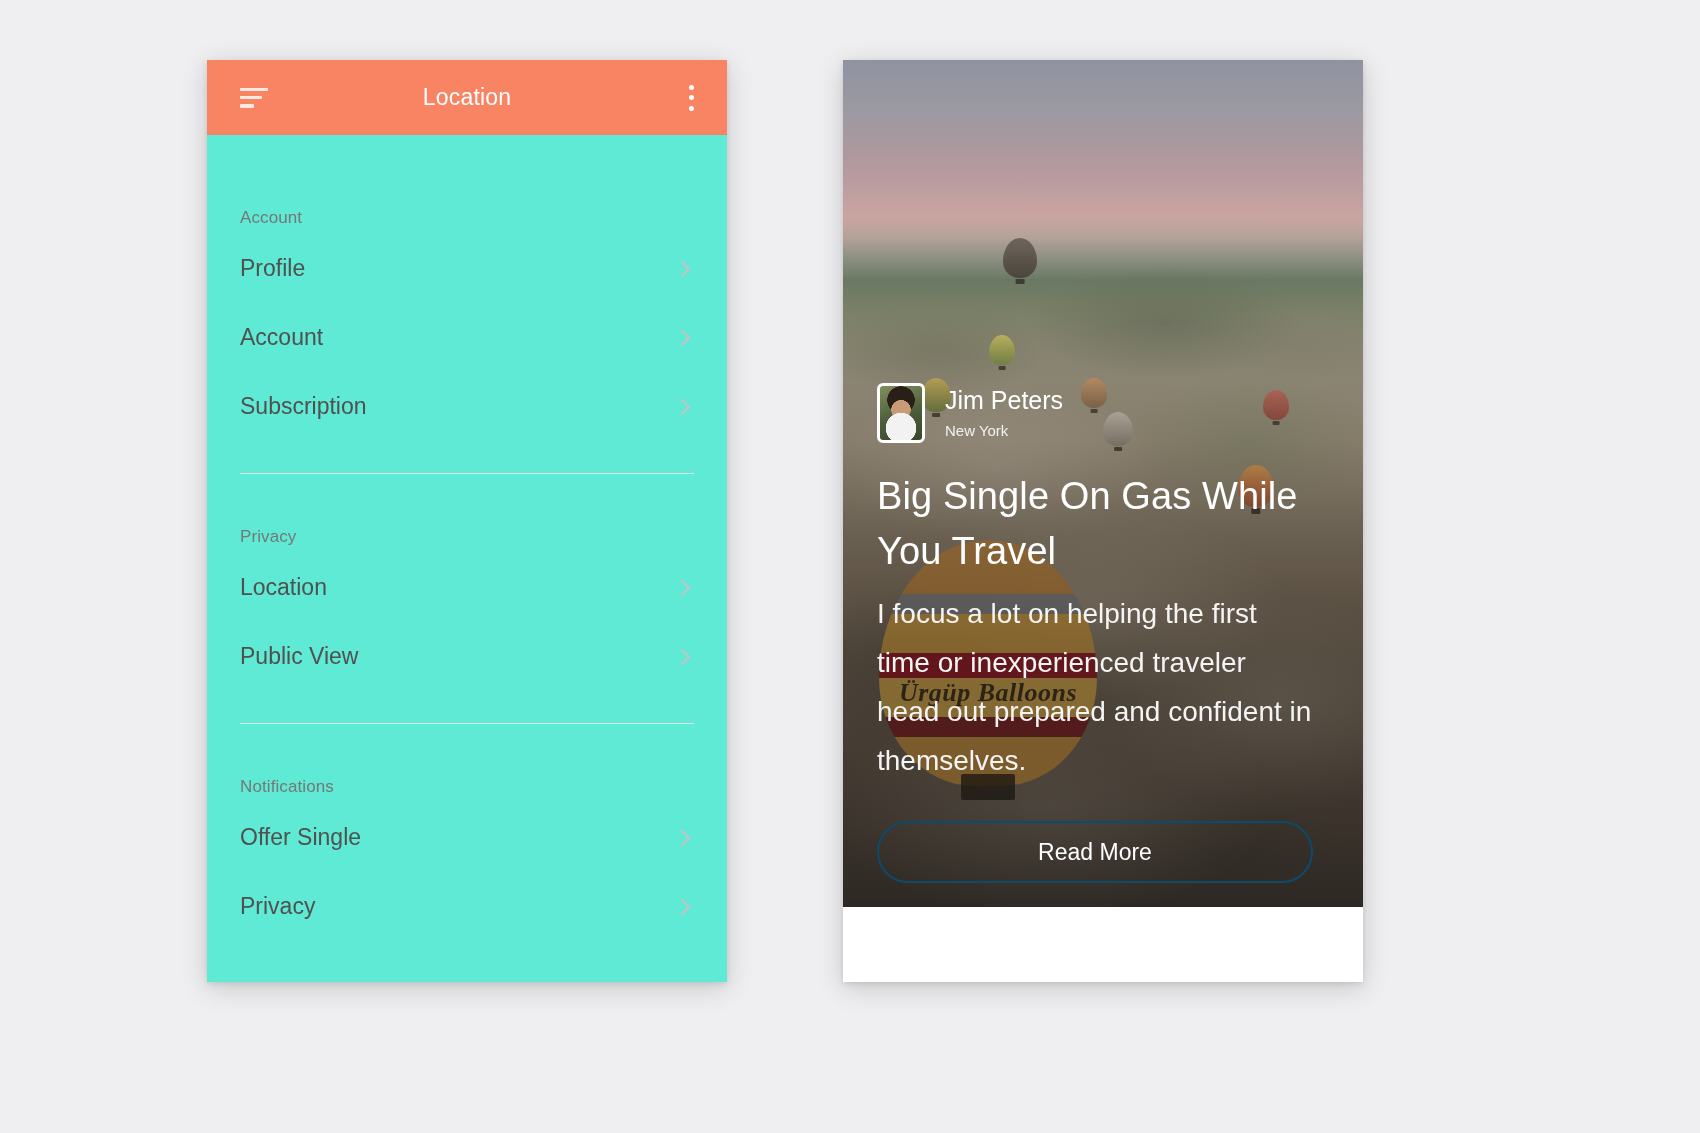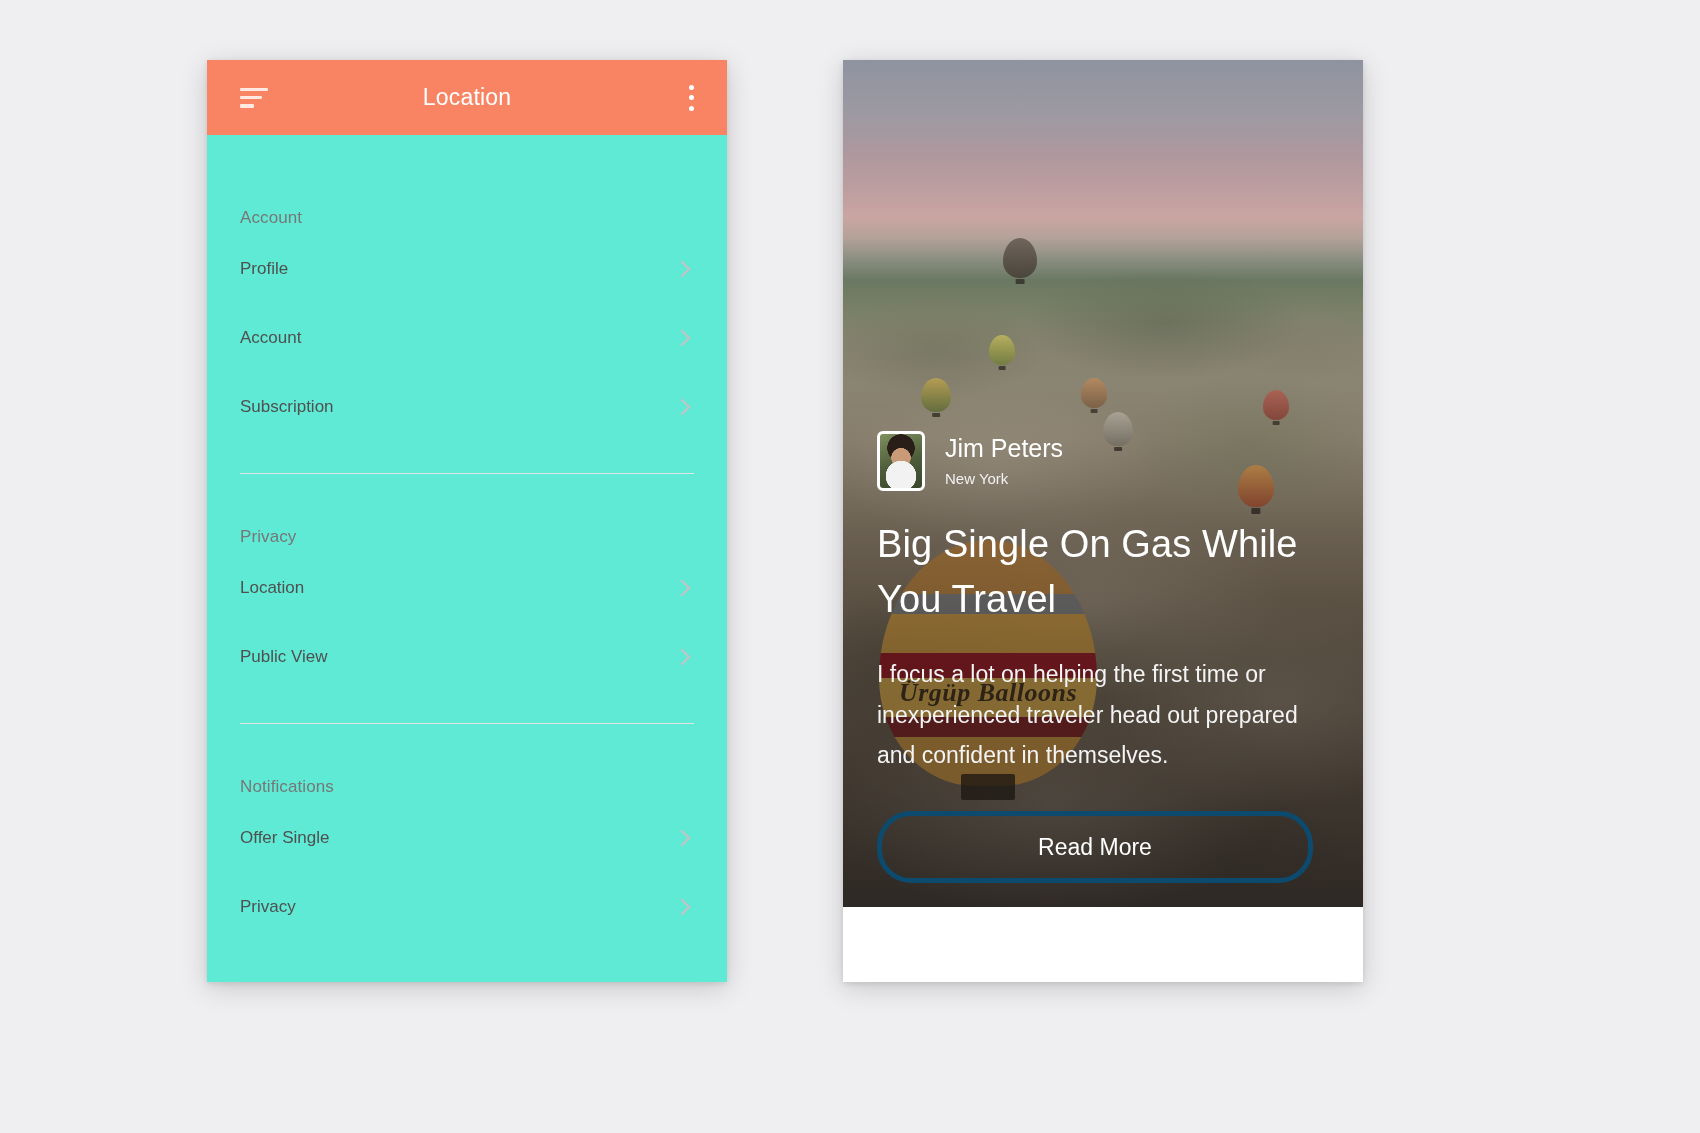--- a/index.html
+++ b/index.html
@@ -105,21 +105,21 @@
   }
   .group:first-child .group-label { padding-top: 57px; }
   .settings-row {
     display: flex;
     align-items: center;
     justify-content: space-between;
     height: 69px;
     cursor: pointer;
   }
   .settings-row-label {
-    font-size: 17px;
+    font-size: 23px;
     color: #505050;
     font-weight: 400;
   }
   .chev {
     width: 12px;
     height: 12px;
     border-right: 2.4px solid #c4c4c4;
     border-top: 2.4px solid #c4c4c4;
     transform: rotate(45deg);
     margin-right: 6px;
@@ -293,33 +293,33 @@
   .post-title {
     color: #ffffff;
     font-size: 38px;
     line-height: 1.45;
     font-weight: 400;
     letter-spacing: 0.1px;
     max-width: 430px;
   }
   .post-excerpt {
     color: #f4f4f4;
-    font-size: 23px;
+    font-size: 28px;
     line-height: 1.75;
-    margin-top: 27px;
+    margin-top: 10px;
     max-width: 440px;
     font-weight: 400;
   }
   .read-more {
     display: flex;
     align-items: center;
     justify-content: center;
     margin-top: 36px;
-    height: 72px;
-    border: 5px solid #0c4a6e;
+    height: 62px;
+    border: 2px solid #0c4a6e;
     border-radius: 34px;
     color: #ffffff;
     font-size: 23px;
     background: transparent;
     cursor: pointer;
     font-family: "Liberation Sans", sans-serif;
     width: 100%;
   }
 </style>
 </head>

